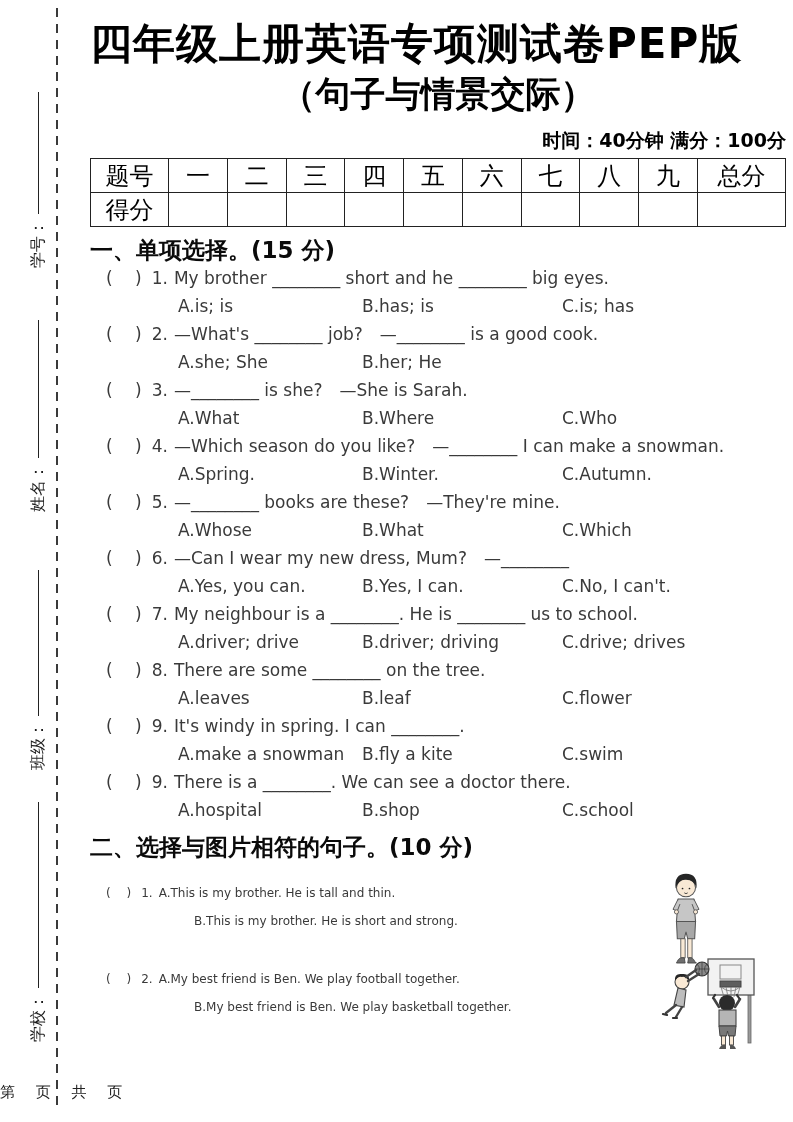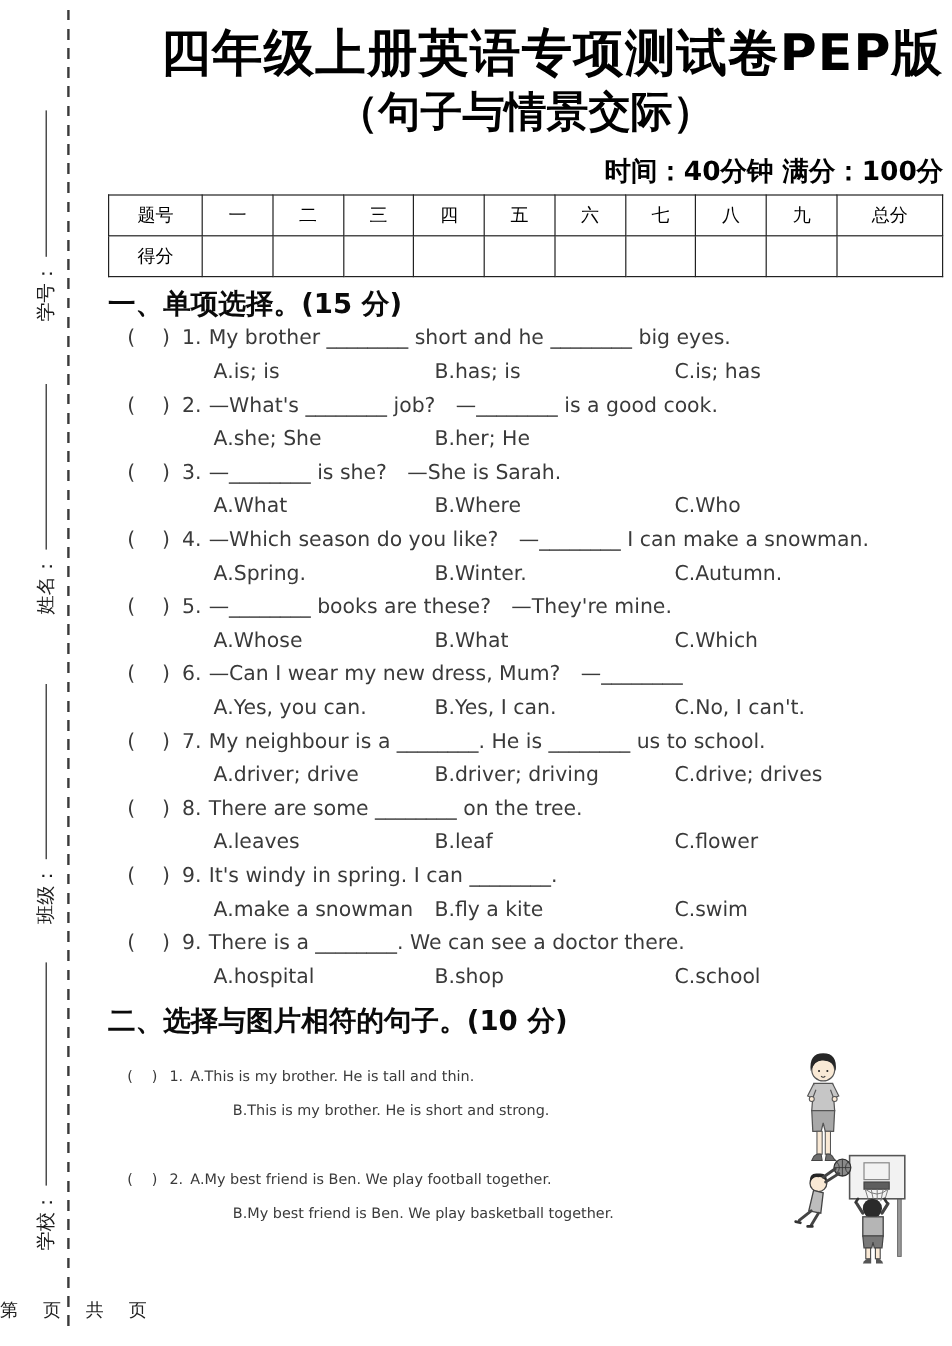--- a/index.html
+++ b/index.html
@@ -37,41 +37,41 @@
   .si-1 .blank-line { width: 122px; }
   .si-2 .blank-line { width: 138px; }
   .si-3 .blank-line { width: 146px; }
   .si-4 .blank-line { width: 186px; }
 
   
   .content {
     position: absolute; left: 90px; top: 18px; width: 696px;
   }
   .paper-title {
-    text-align: right; font-size: 42px; font-weight: bold;
+    text-align: left; font-size: 42px; font-weight: bold;
     color: #000; letter-spacing: 1px; line-height: 1.25;
   }
   .paper-subtitle {
     text-align: center; font-size: 35px; font-weight: bold;
     color: #000; margin-top: 2px; line-height: 1.25;
   }
   .paper-meta {
-    text-align: right; font-size: 22px; font-weight: 600;
+    text-align: right; font-size: 19px; font-weight: 600;
     color: #000; margin-top: 12px; margin-bottom: 4px;
   }
 
   
   table.score {
     width: 100%; border-collapse: collapse;
     table-layout: fixed;
   }
   table.score td {
     border: 1.6px solid #222;
     height: 34px; text-align: center;
-    font-size: 15px; color: #000;
+    font-size: 24px; color: #000;
   }
   table.score td.label-cell { width: 78px; }
   table.score td.total-cell { width: 88px; }
 
   
   .section-heading {
     font-size: 23px; font-weight: 600; color: #0a0a0a;
     margin-top: 9px; line-height: 28px;
   }
   .mcq { line-height: 28px; font-size: 17px; color: #3a3a3a; }

